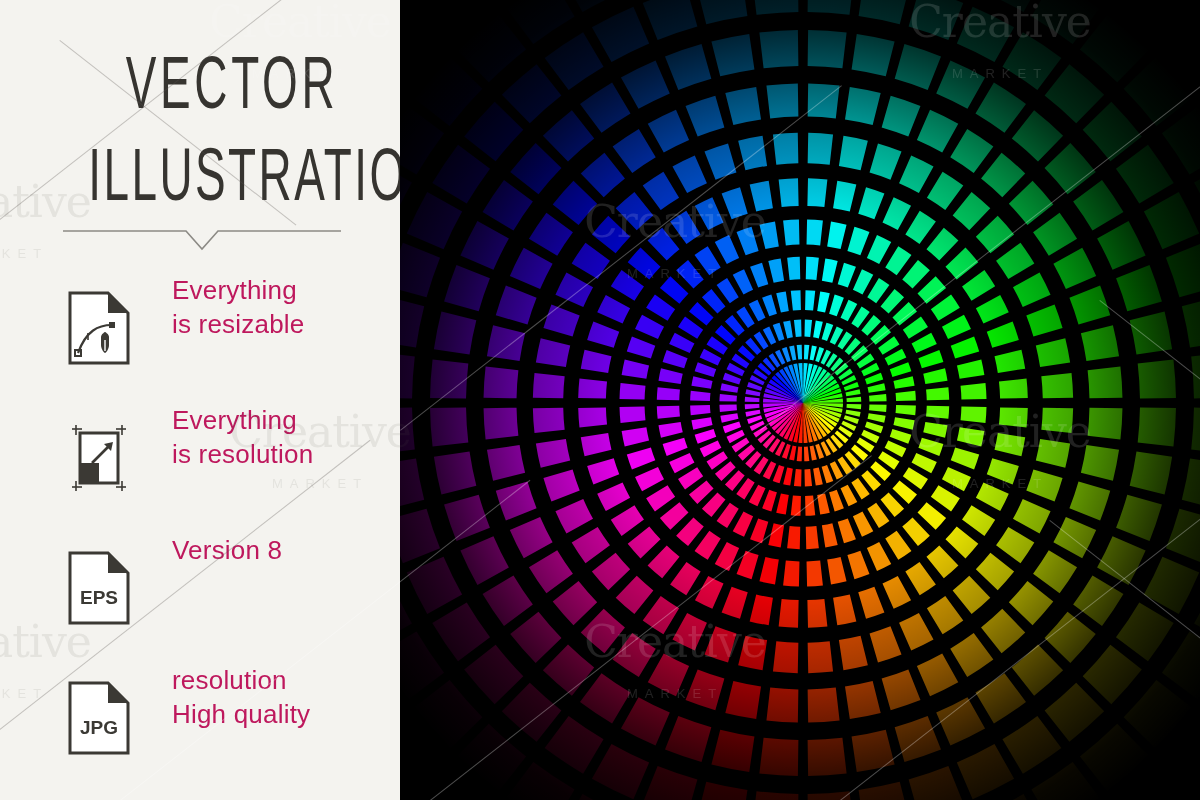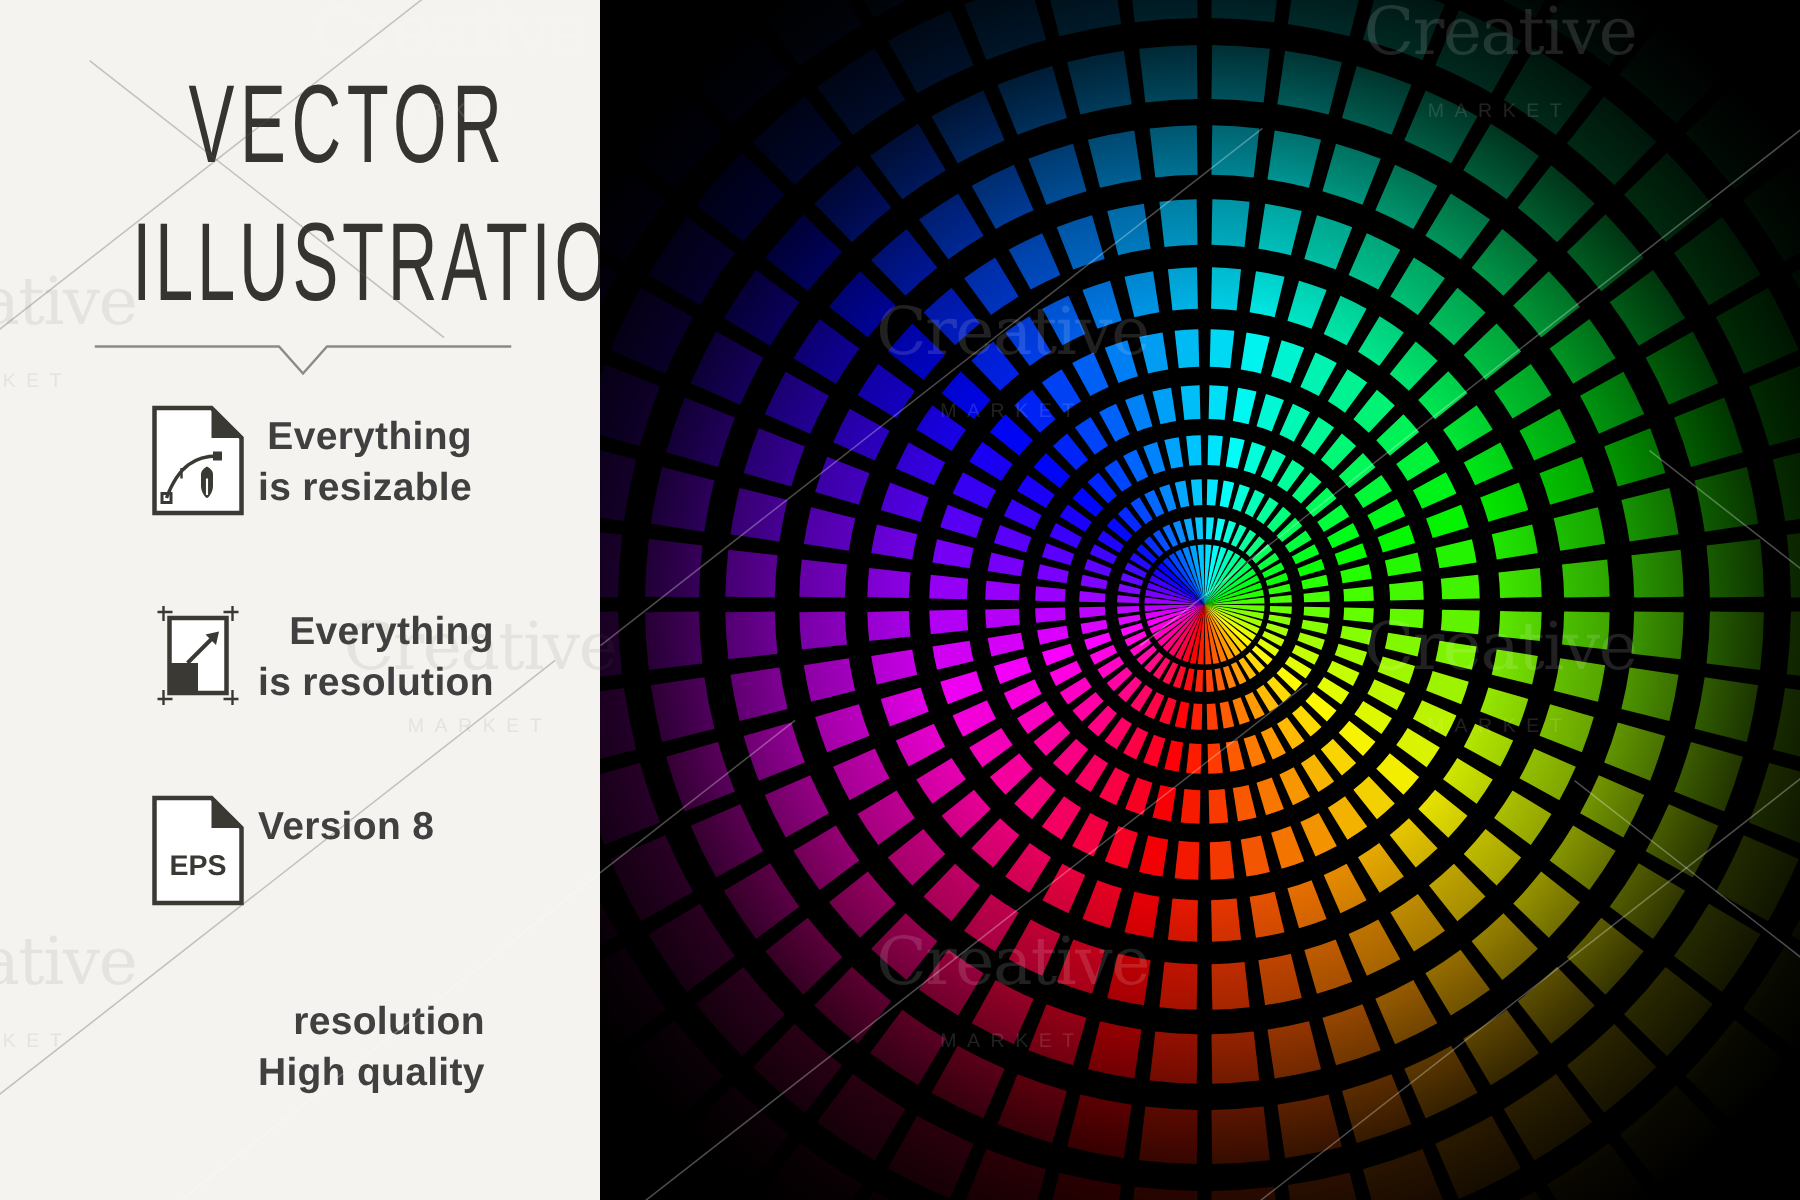--- a/index.html
+++ b/index.html
@@ -32,31 +32,30 @@
   
   #divider{position:absolute;left:63px;top:230px;width:278px;height:22px;}
   #divider svg{display:block;}
 
   
   #feature-list{position:absolute;left:0;top:270px;width:400px;}
   .feature-row{
     position:relative;height:130px;
   }
   .feature-icon{
-    position:absolute;left:68px;top:0;width:62px;height:92px;margin-left:33px;
+    position:absolute;left:68px;top:21px;width:62px;height:92px;
   }
   .feature-icon svg{display:block;}
   .feature-text{
     position:absolute;left:172px;top:4px;
-    color:#404040;
+    color:#be185d;
     font-size:26px;
     line-height:1.3;
     letter-spacing:.2px;
-    font-weight:700;
-    text-align:right;
+    font-weight:400;
   }
   .feature-text .ln{display:block;}
 
   
   #art-panel{
     position:absolute;left:400px;top:0;width:800px;height:800px;
     background:#000;overflow:hidden;
   }
   #art-panel svg{display:block;position:absolute;left:0;top:0;}
 
@@ -164,20 +163,27 @@
             <path d="M40 2 L60 22 L40 22 Z" fill="#3b3934"></path>
             <text x="31" y="53" text-anchor="middle" font-family="Liberation Sans, sans-serif" font-size="19" font-weight="bold" fill="#3b3934">EPS</text>
           </svg>
         </div>
         <div class="feature-text">
           <span class="ln">Version 8</span>
         </div>
       </div>
 
       <div class="feature-row">
+        <div class="feature-icon">
+          <svg width="62" height="74" viewBox="0 0 62 74">
+            <path d="M2 2 L40 2 L60 22 L60 72 L2 72 Z" fill="#ffffff" stroke="#3b3934" stroke-width="3"></path>
+            <path d="M40 2 L60 22 L40 22 Z" fill="#3b3934"></path>
+            <text x="31" y="53" text-anchor="middle" font-family="Liberation Sans, sans-serif" font-size="19" font-weight="bold" fill="#3b3934">JPG</text>
+          </svg>
+        </div>
         <div class="feature-text">
           <span class="ln">resolution</span>
           <span class="ln">High quality</span>
         </div>
       </div>
 
     </div>
   </div>
 
   <div id="art-panel">

